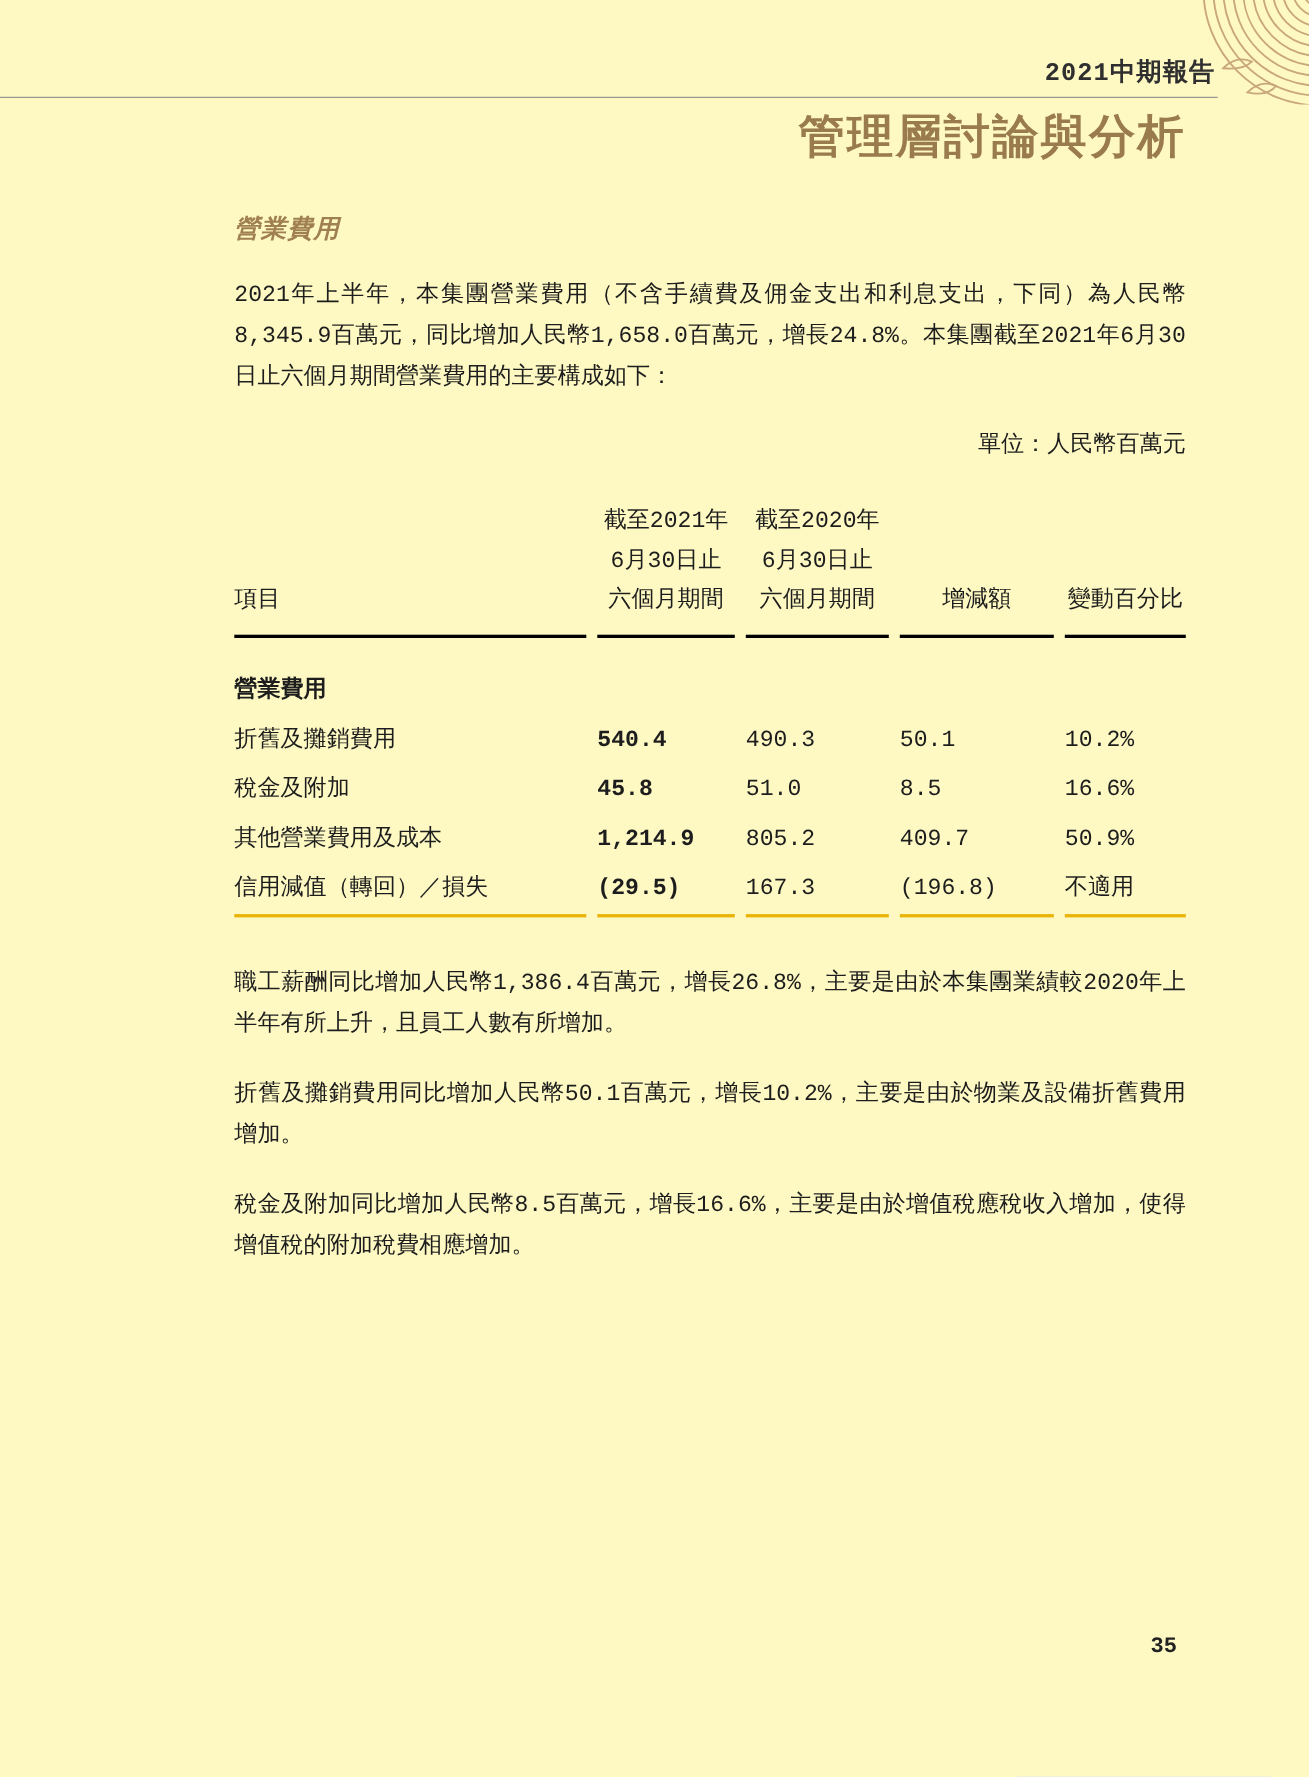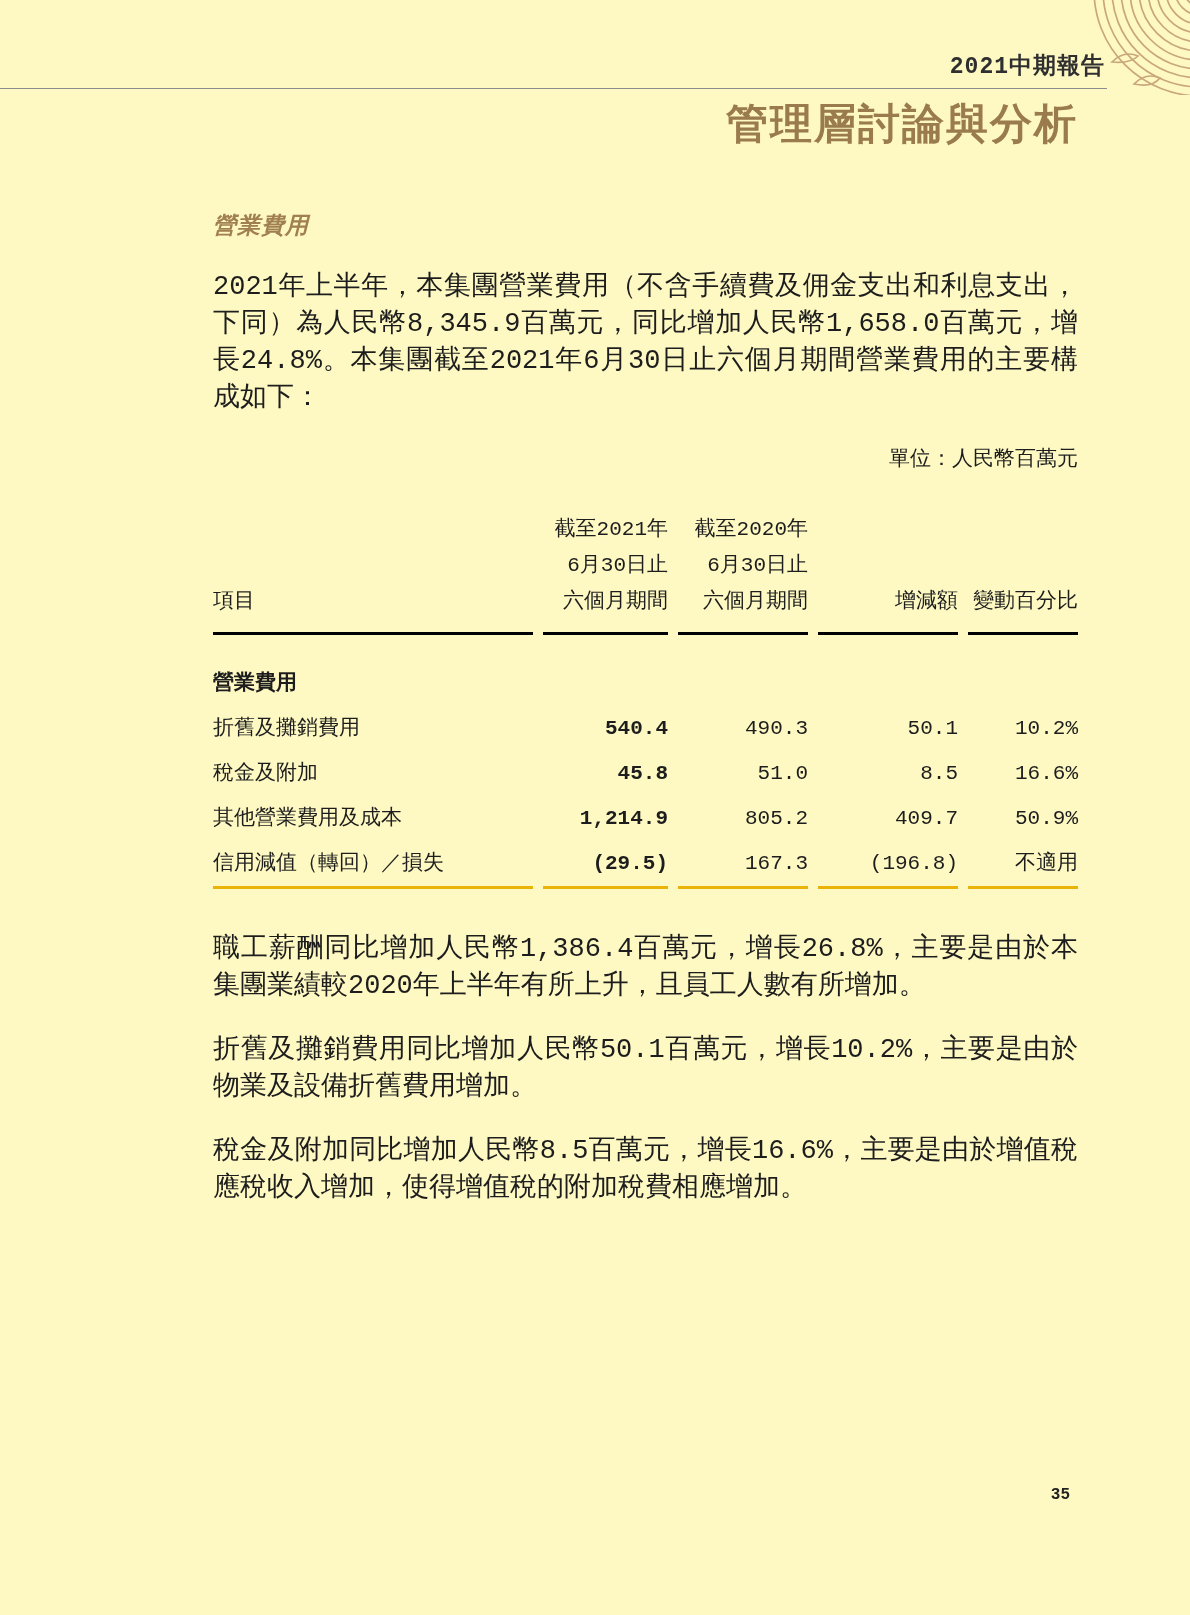--- a/index.html
+++ b/index.html
@@ -21,27 +21,27 @@
   .header-rule {
     position:absolute; top:88px; left:0; width:1107px; height:1px;
     background:#8d8d8d;
   }
   .doc-title {
     position:absolute; top:96px; right:112px;
     font-size:42px; font-weight:bold; color:#9a7b4e; letter-spacing:2px;
     margin:0;
   }
   
-  .content { position:absolute; top:210px; left:213px; width:865px; }
+  .content { position:absolute; top:192px; left:213px; width:865px; }
   .section-heading {
     font-size:23px; font-weight:bold; font-style:italic;
     color:#a08050; margin:0 0 28px 0; letter-spacing:1px;
   }
   .body-text {
-    font-size:27px; line-height:37px; margin:0 0 27px 0;
+    font-size:21px; line-height:37px; margin:0 0 27px 0;
     text-align:justify;
   }
   .unit-note {
     font-size:21px; text-align:right; margin:6px 0 30px 0;
   }
   
   table.fin {
     width: calc(100% + 20px);
     margin: 0 -10px;
     border-collapse: separate;
@@ -51,32 +51,32 @@
   }
   table.fin th, table.fin td { padding:10px 0; line-height:25px; }
   table.fin th {
     vertical-align: bottom;
     border-bottom: 3px solid #000;
     padding-bottom: 12px;
     font-weight: normal;
   }
   .hline { display:block; line-height:36px; }
   .colL { text-align:left; }
-  .colR { text-align:right; }
+  .colR { }
   .b    { font-weight:bold; }
   tr.section-row td { padding-top:36px; font-weight:bold; }
   tr.data-row.last td { border-bottom:3px solid #eab308; }
   tr.total-row td {
     padding-top:28px;
     border-bottom:4px double #000;
   }
   
   .page-number {
     position:absolute; top:1486px; right:120px;
-    font-size:16px; font-weight:bold; color:#222;
+    font-size:20px; font-weight:bold; color:#222;
   }
 </style>
 </head>
 <body>
 
 <div class="page">
 
   <svg class="logo" width="140" height="95" viewBox="0 0 140 95" aria-hidden="true">
     <g fill="none" stroke="#c9a77b" stroke-width="1.7">
       <circle cx="150" cy="-10" r="16"></circle>

